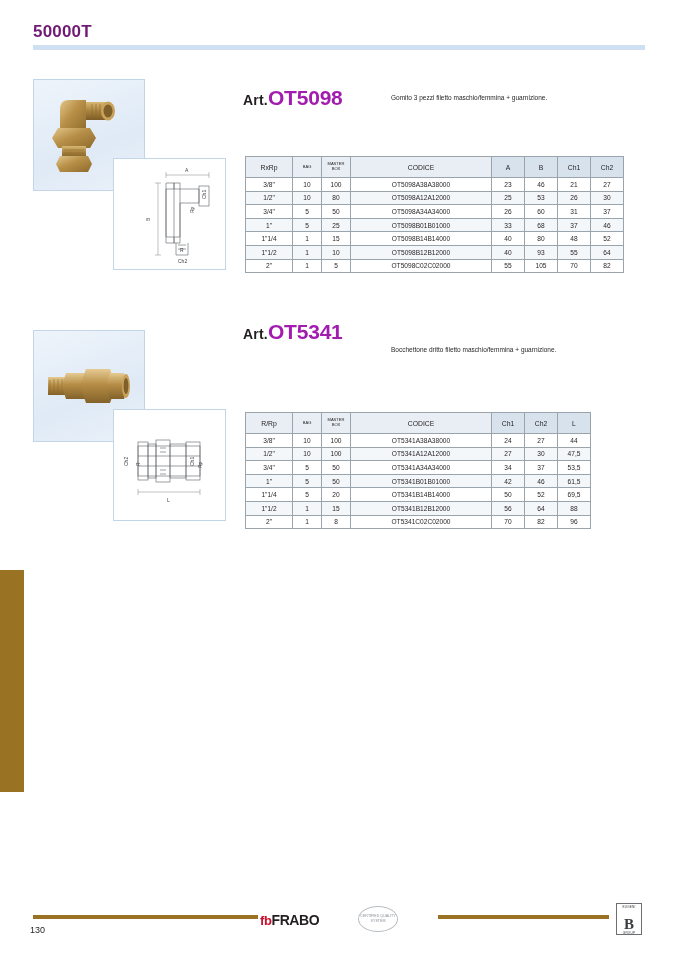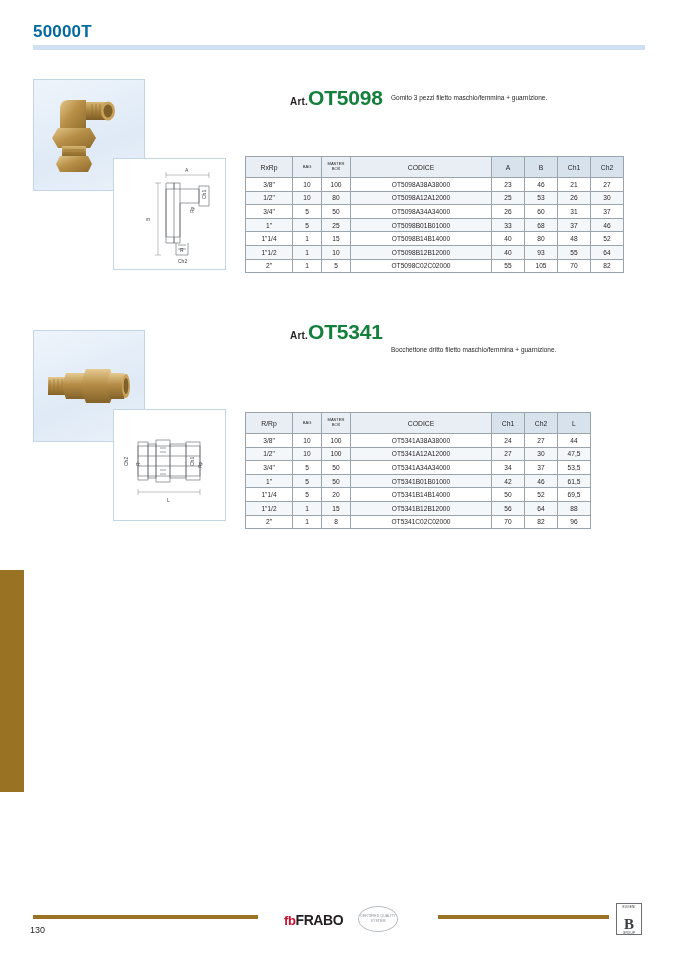--- a/index.html
+++ b/index.html
@@ -25,21 +25,21 @@
   .page-header {
     position: absolute;
     left: 33px;
     top: 22px;
     width: 612px;
   }
   .page-title {
     font-size: 17px;
     font-weight: bold;
     letter-spacing: 0.2px;
-    color: #0369a1;
+    color: #701a75;
     margin: 0;
   }
   .header-rule {
     position: absolute;
     left: 33px;
     top: 45px;
     width: 612px;
     height: 5px;
     background: #cfe0f2;
   }
@@ -66,30 +66,29 @@
     background: #ffffff;
     border: 1px solid #c3d6e8;
     box-sizing: border-box;
   }
   .art-line {
     position: absolute;
     left: 243px;
     white-space: nowrap;
   }
   .art-label {
-    font-size: 10px;
+    font-size: 14px;
     font-weight: bold;
     color: #231f20;
     letter-spacing: 0.2px;
-    margin-left: 47px;
   }
   .art-code {
     font-size: 21px;
     font-weight: bold;
-    color: #15803d;
+    color: #a21caf;
     letter-spacing: -0.2px;
   }
   .art-desc {
     position: absolute;
     font-size: 6.5px;
     color: #231f20;
     white-space: nowrap;
   }
   
   table.spec {
@@ -161,21 +160,21 @@
   }
   .page-number {
     position: absolute;
     left: 30px;
     top: 925px;
     font-size: 9px;
     color: #231f20;
   }
   .brand-frabo {
     position: absolute;
-    left: 284px;
+    left: 260px;
     top: 912px;
     font-size: 14px;
     font-weight: bold;
     letter-spacing: -0.4px;
     color: #231f20;
   }
   .brand-frabo .fb {
     color: #c8102e;
     font-size: 13px;
   }

